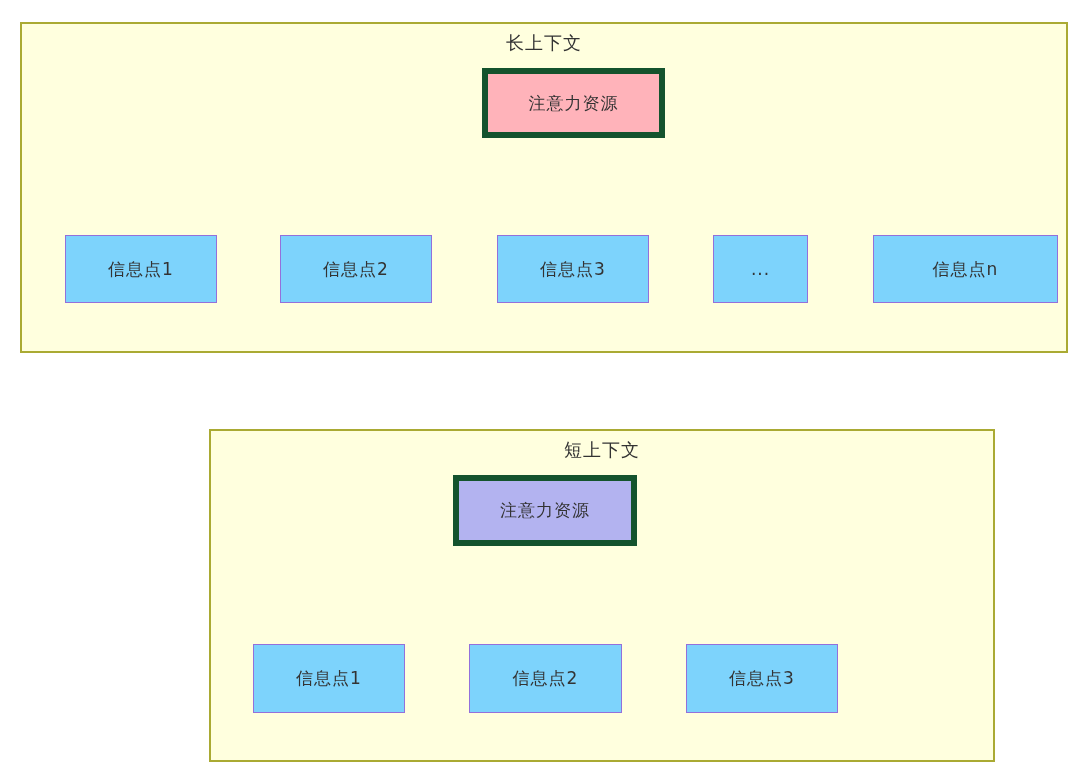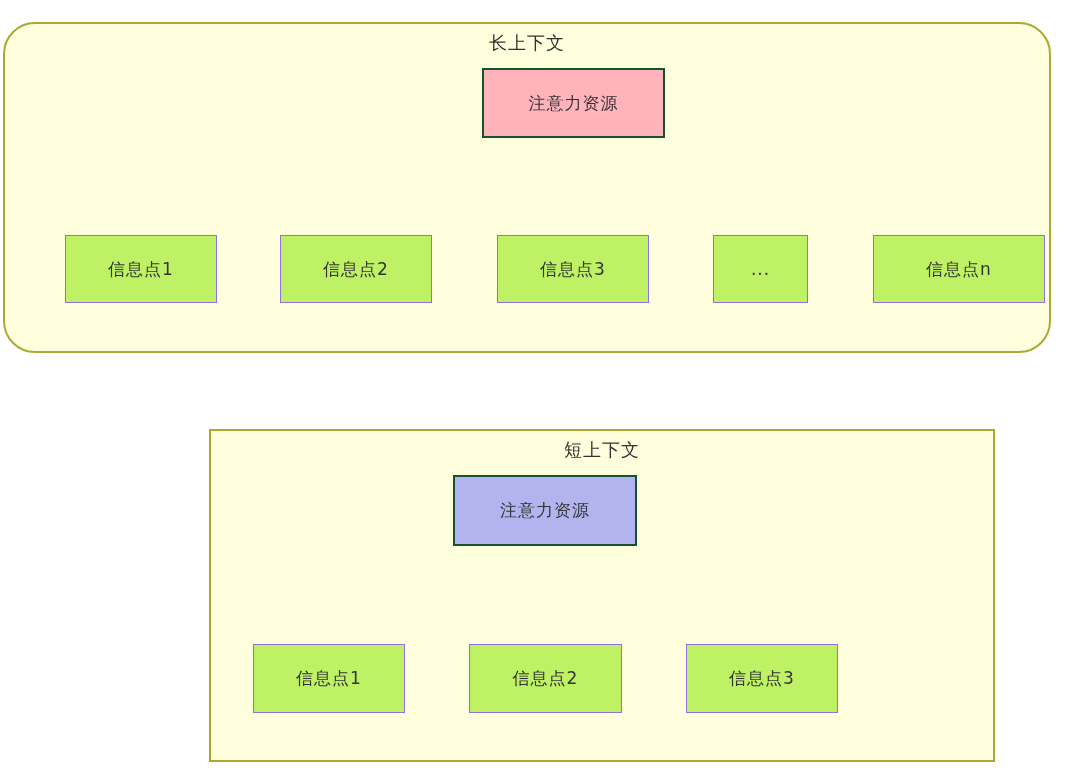--- a/index.html
+++ b/index.html
@@ -30,24 +30,24 @@
     letter-spacing: 1px;
   }
   .node {
     position: absolute;
     display: flex;
     align-items: center;
     justify-content: center;
     font-size: 17px;
     color: #333333;
     letter-spacing: 1px;
-    background: #bef264;
+    background: #7dd3fc;
     border: 1.5px solid #9370db;
   }
-  .node.root { border: 2px solid #14532d; }
+  .node.root { border: 6px solid #14532d; }
   .node.root-long  { background: #ffb3ba; }
   .node.root-short { background: #b3b3f0; }
   #edges { position: absolute; left: 0; top: 0; width: 1080px; height: 774px; pointer-events: none; }
   #edges path.edge { fill: none; stroke: #333333; stroke-width: 1.8px; }
 </style>
 </head>
 <body>
 
 <div class="stage">
 
@@ -62,41 +62,41 @@
     <path class="edge" d="M 494 140 C 432 185, 356 163, 356 226" marker-end="url(#arrow)"></path>
     <path class="edge" d="M 573 139 L 573 226" marker-end="url(#arrow)"></path>
     <path class="edge" d="M 653 140 C 716 185, 760 163, 760 226" marker-end="url(#arrow)"></path>
     <path class="edge" d="M 665 133 C 807 178, 950 158, 950 226" marker-end="url(#arrow)"></path>
 
     <path class="edge" d="M 453 548 C 398 582, 329 572, 329 634" marker-end="url(#arrow)"></path>
     <path class="edge" d="M 545 547 L 545 634" marker-end="url(#arrow)"></path>
     <path class="edge" d="M 637 548 C 692 582, 762 572, 762 634" marker-end="url(#arrow)"></path>
   </svg>
 
-  <div class="panel" style="left:3px; top:22px; width:1048px; height:331px;border-radius:32px;">
+  <div class="panel" style="left:20px; top:22px; width:1048px; height:331px;">
     <div class="panel-title">长上下文</div>
   </div>
 
   <div class="node root root-long" style="left:482px; top:68px; width:183px; height:70px;">
     <span>注意力资源</span>
   </div>
 
   <div class="node" style="left:65px; top:235px; width:152px; height:68px;">
     <span>信息点1</span>
   </div>
   <div class="node" style="left:280px; top:235px; width:152px; height:68px;">
     <span>信息点2</span>
   </div>
   <div class="node" style="left:497px; top:235px; width:152px; height:68px;">
     <span>信息点3</span>
   </div>
   <div class="node" style="left:713px; top:235px; width:95px; height:68px;">
     <span>...</span>
   </div>
-  <div class="node" style="left:873px; top:235px; width:172px; height:68px;">
+  <div class="node" style="left:873px; top:235px; width:185px; height:68px;">
     <span>信息点n</span>
   </div>
 
   <div class="panel" style="left:209px; top:429px; width:786px; height:333px;">
     <div class="panel-title">短上下文</div>
   </div>
 
   <div class="node root root-short" style="left:453px; top:475px; width:184px; height:71px;">
     <span>注意力资源</span>
   </div>

